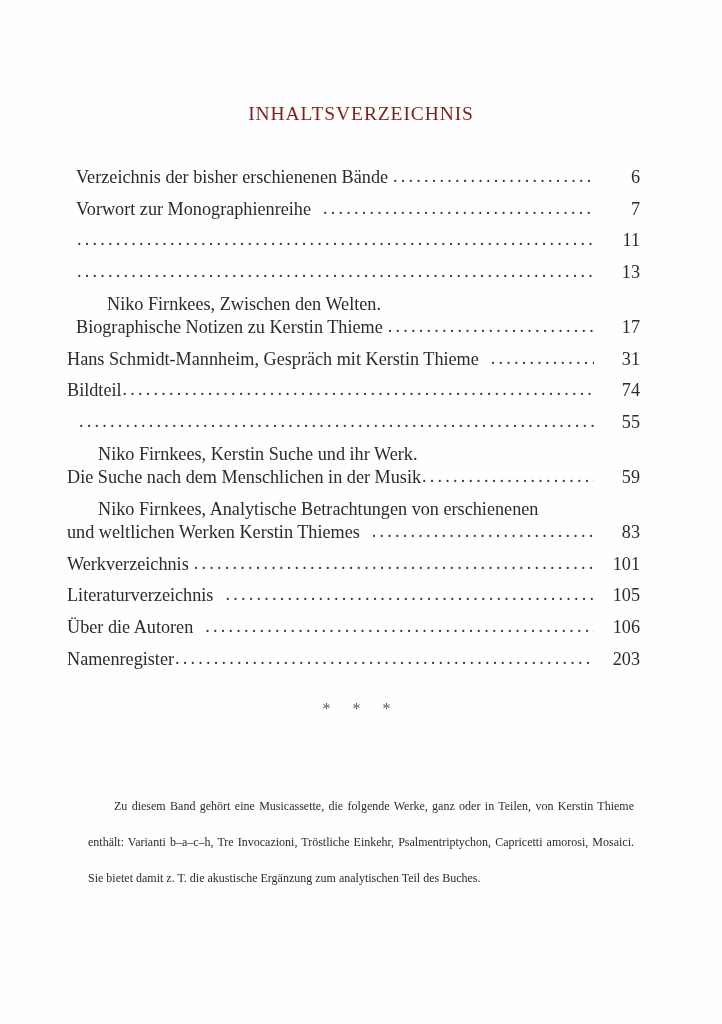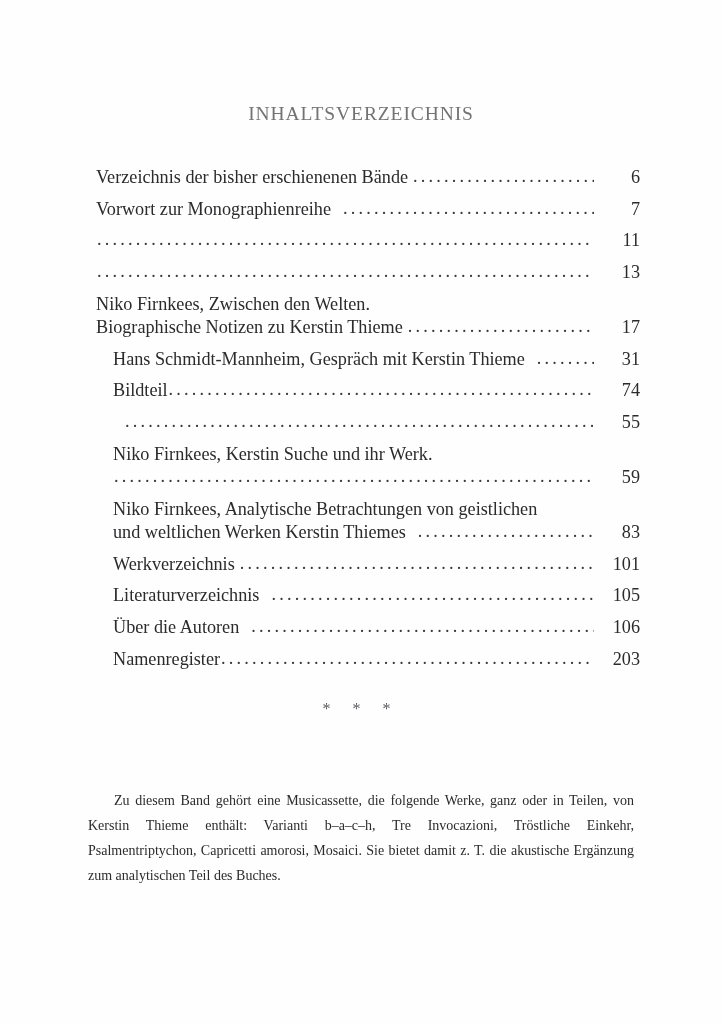--- a/index.html
+++ b/index.html
@@ -24,52 +24,53 @@
 
   
   .doc-title {
     position: absolute;
     top: 103px;
     left: 0;
     width: 722px;
     text-align: center;
     font-size: 19.5px;
     letter-spacing: 0.9px;
-    color: #737373;
+    color: #7f1d1d;
     font-weight: 400;
   }
 
   
   .toc {
     position: absolute;
     top: 168px;
     left: 0;
     width: 722px;
   }
   .toc-entry {
     display: flex;
     align-items: flex-end;
     font-size: 18.2px;
     line-height: 1.0;
     margin-bottom: 13.5px;
-    padding-left: 96px;
+    padding-left: 76px;
     padding-right: 82px;
   }
   .toc-entry.indented {
-    padding-left: 113px;
+    padding-left: 67px;
     justify-content: center;
   }
   .entry-body {
     flex: 1 1 auto;
     min-width: 0;
   }
   .entry-line-top {
     display: block;
     white-space: nowrap;
     margin-bottom: 5px;
+    margin-left: 31px;
   }
   .entry-last-row {
     display: flex;
     align-items: baseline;
     width: 100%;
   }
   .entry-text {
     white-space: nowrap;
     flex: 0 0 auto;
   }
@@ -111,22 +112,22 @@
 
   
   .note {
     position: absolute;
     top: 788px;
     left: 88px;
     width: 546px;
   }
   .note p {
     margin: 0 0 0 0;
-    font-size: 14px;
-    line-height: 25px;
+    font-size: 12px;
+    line-height: 36px;
     text-align: justify;
     text-indent: 26px;
     hyphens: manual;
   }
   .note p.second {
     margin-top: 9px;
   }
   .note p:last-child {
     text-align-last: left;
   }
@@ -206,28 +207,29 @@
           <div class="entry-last-row">
             <span class="leader gap-wide">.........................................................................................</span>
             <span class="page-num">55</span>
           </div>
         </div>
       </div>
       <div class="toc-entry indented">
         <div class="entry-body">
           <span class="entry-line-top">Niko Firnkees, Kerstin Suche und ihr Werk.</span>
           <div class="entry-last-row">
+            <span class="entry-text">Die Suche nach dem Menschlichen in der Musik</span>
             <span class="leader gap-tight">.........................................................................................</span>
             <span class="page-num">59</span>
           </div>
         </div>
       </div>
       <div class="toc-entry indented">
         <div class="entry-body">
-          <span class="entry-line-top">Niko Firnkees, Analytische Betrachtungen von geistlichen</span>
+          <span class="entry-line-top">Niko Firnkees, Analytische Betrachtungen von erschienenen</span>
           <div class="entry-last-row">
             <span class="entry-text">und weltlichen Werken Kerstin Thiemes</span>
             <span class="leader gap-wide">.........................................................................................</span>
             <span class="page-num">83</span>
           </div>
         </div>
       </div>
       <div class="toc-entry indented">
         <div class="entry-body">
           <div class="entry-last-row">

